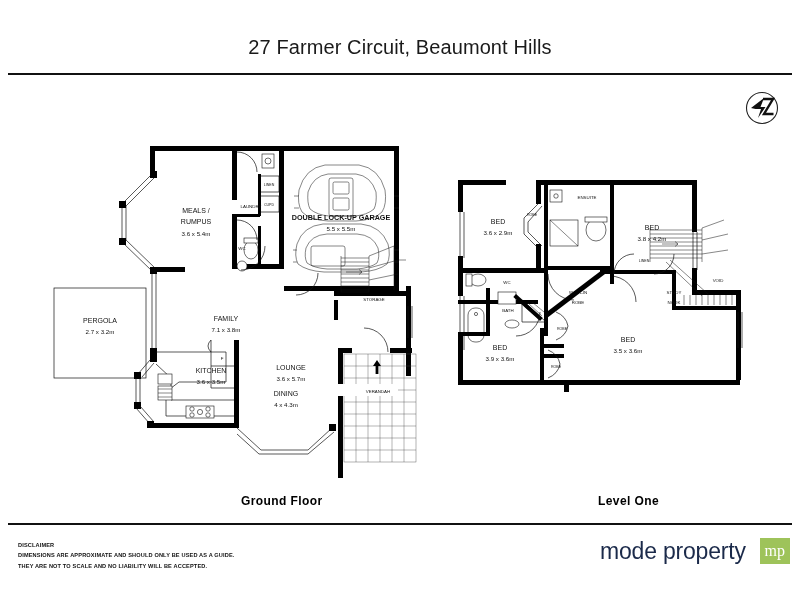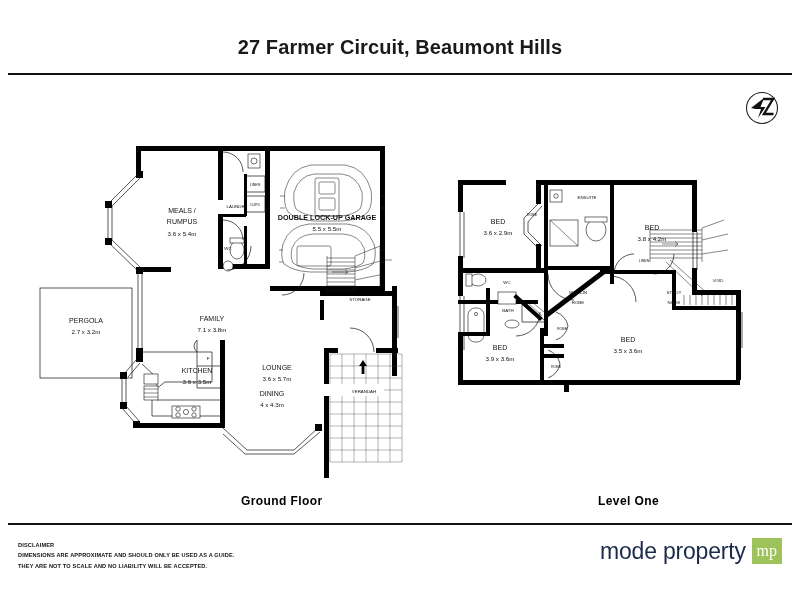--- a/index.html
+++ b/index.html
@@ -15,21 +15,21 @@
     width: 800px; height: 600px;
     background: #ffffff;
   }
 
   
   #title {
     position: absolute;
     top: 36px; left: 0; width: 800px;
     text-align: center;
     font-size: 20px;
-    font-weight: 700;
+    font-weight: 400;
     color: #1a1a1a;
     letter-spacing: 0.1px;
   }
   #header-rule {
     position: absolute;
     top: 73px; left: 8px; width: 784px; height: 0;
     border-top: 2px solid #111;
   }
   #footer-rule {
     position: absolute;
@@ -75,21 +75,21 @@
     display: flex; align-items: center;
   }
   #brand-text {
     font-family: Liberation Sans, sans-serif;
     font-size: 23px;
     color: #1b2a4a;
     letter-spacing: -0.2px;
     line-height: 1;
   }
   #brand-mark {
-    margin-left: 6px;
+    margin-left: 14px;
     width: 30px; height: 26px;
     background: #9ec35a;
     color: #ffffff;
     font-family: "Liberation Serif", serif;
     font-size: 16px;
     display: flex; align-items: center; justify-content: center;
     line-height: 1;
   }
 
   
@@ -121,21 +121,21 @@
   <div id="header-rule"></div>
 
   <div id="compass">
     <svg width="40" height="40" viewBox="0 0 40 40">
       <circle cx="20" cy="20" r="15.5" fill="#ffffff" stroke="#222" stroke-width="1.1"></circle>
       <path d="M9 20 L22 10 L18.5 19 L23.5 19 L16 30 L19 21 L13.5 21 Z" fill="#111"></path>
       <path d="M21 11 L31 11 L22 26 L31.5 26" stroke="#111" stroke-width="2.4" fill="none"></path>
     </svg>
   </div>
 
-  <div class="plan" id="plan-ground" style="top:138px; left:32px;">
+  <div class="plan" id="plan-ground" style="top:138px; left:46px;">
     <svg width="430" height="345" viewBox="0 0 430 345">
 
       <g>
         <rect class="wall" x="104" y="8" width="120" height="5"></rect>
         <rect class="wall" x="104" y="8" width="5" height="28"></rect>
 
         <path class="thin" d="M106 36 L76 66 M110 38 L80 68"></path>
         <path class="thin" d="M76 66 L76 104 M80 68 L80 102"></path>
         <path class="thin" d="M76 104 L106 133 M80 102 L110 131"></path>
         <rect class="wall" x="104" y="33" width="7" height="7"></rect>

